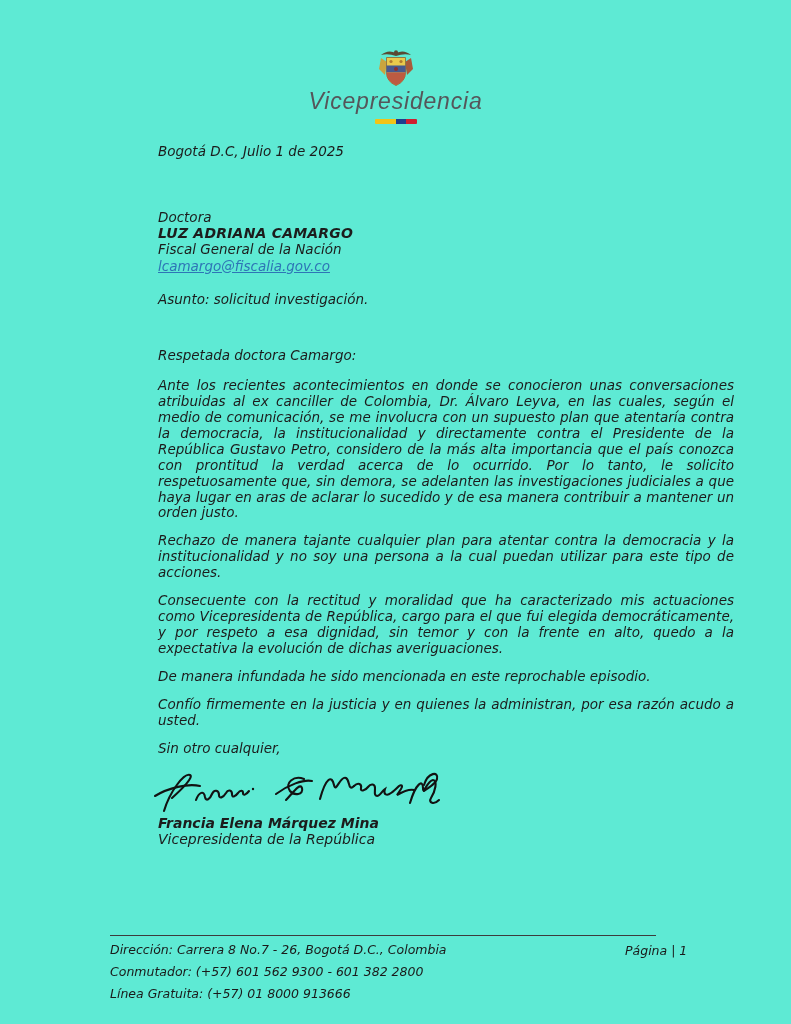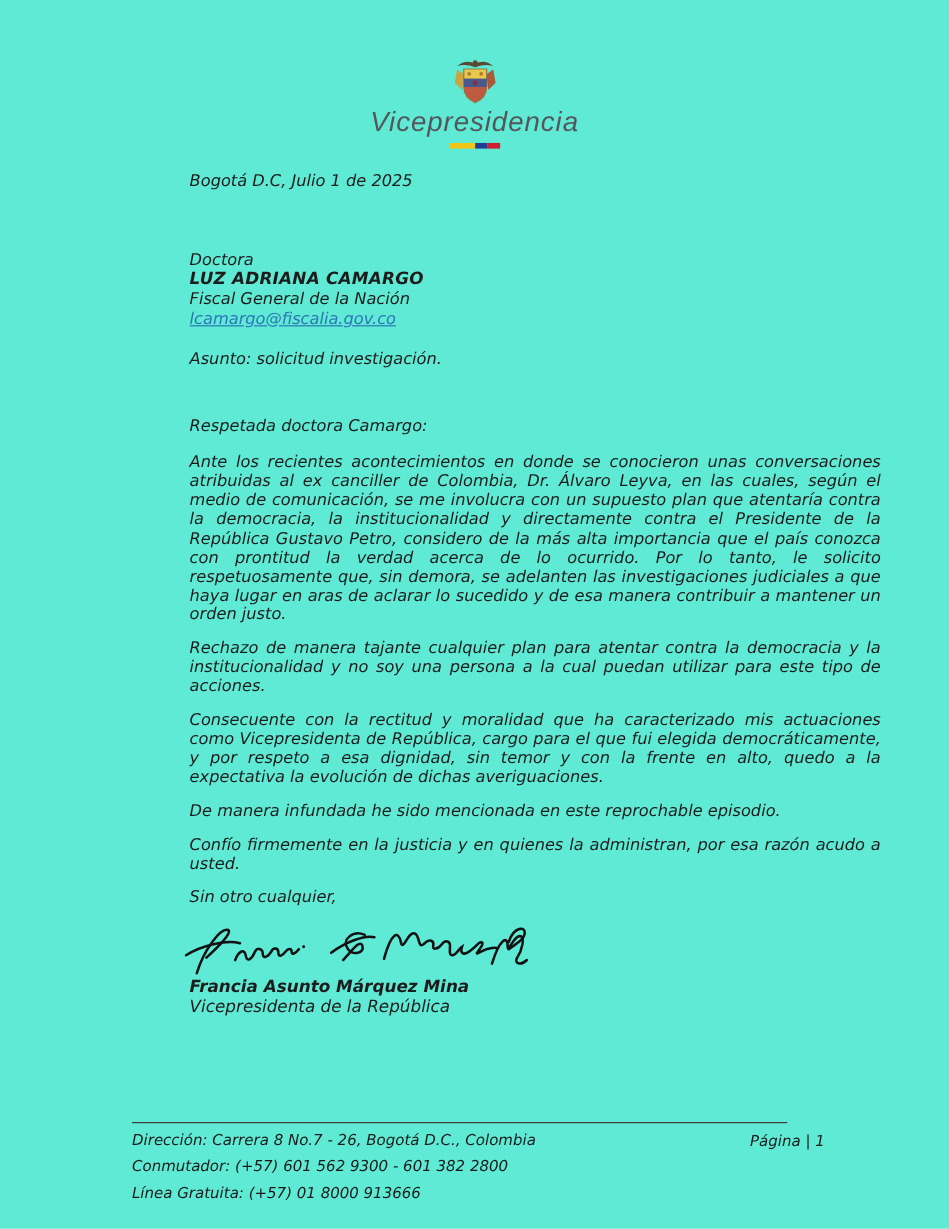--- a/index.html
+++ b/index.html
@@ -130,21 +130,21 @@
 
         <path d="M124 27 C136 18 152 12 160 14"></path>
         <path d="M152 12 C142 8 132 16 138 24 C142 29 152 28 150 21 C148 15 140 27 134 33"></path>
 
         <path d="M168 32 C174 10 180 8 182 18 C184 27 188 8 194 11 C198 13 196 25 202 19"></path>
         <path d="M202 19 c4 -4 8 -2 7 2 c-1 4 4 3 7 -1 c3 -4 7 -3 7 1 c0 4 -1 8 2 8 c3 0 5 -5 8 -7 c-2 6 2 7 6 4 c3 -2 6 -5 8 -7 c3 -2 4 0 2 3 l-4 6 c7 -4 13 -6 17 -5"></path>
 
         <path d="M258 36 C264 16 271 12 271 21 C271 29 275 14 281 13 C286 13 283 25 279 31 C276 36 282 38 287 33"></path>
         <path d="M272 18 C276 5 287 4 285 12 C284 17 277 20 272 24"></path>
       </svg>
-      <div class="signer-name">Francia Asunto Márquez Mina</div>
+      <div class="signer-name">Francia Elena Márquez Mina</div>
       <div class="signer-role">Vicepresidenta de la República</div>
     </div>
   </div>
 
   <div class="footer-rule"></div>
   <div class="footer">
     <div>Dirección: Carrera 8 No.7 - 26, Bogotá D.C., Colombia</div>
     <div>Conmutador: (+57) 601 562 9300 - 601 382 2800</div>
     <div>Línea Gratuita: (+57) 01 8000 913666</div>
   </div>

